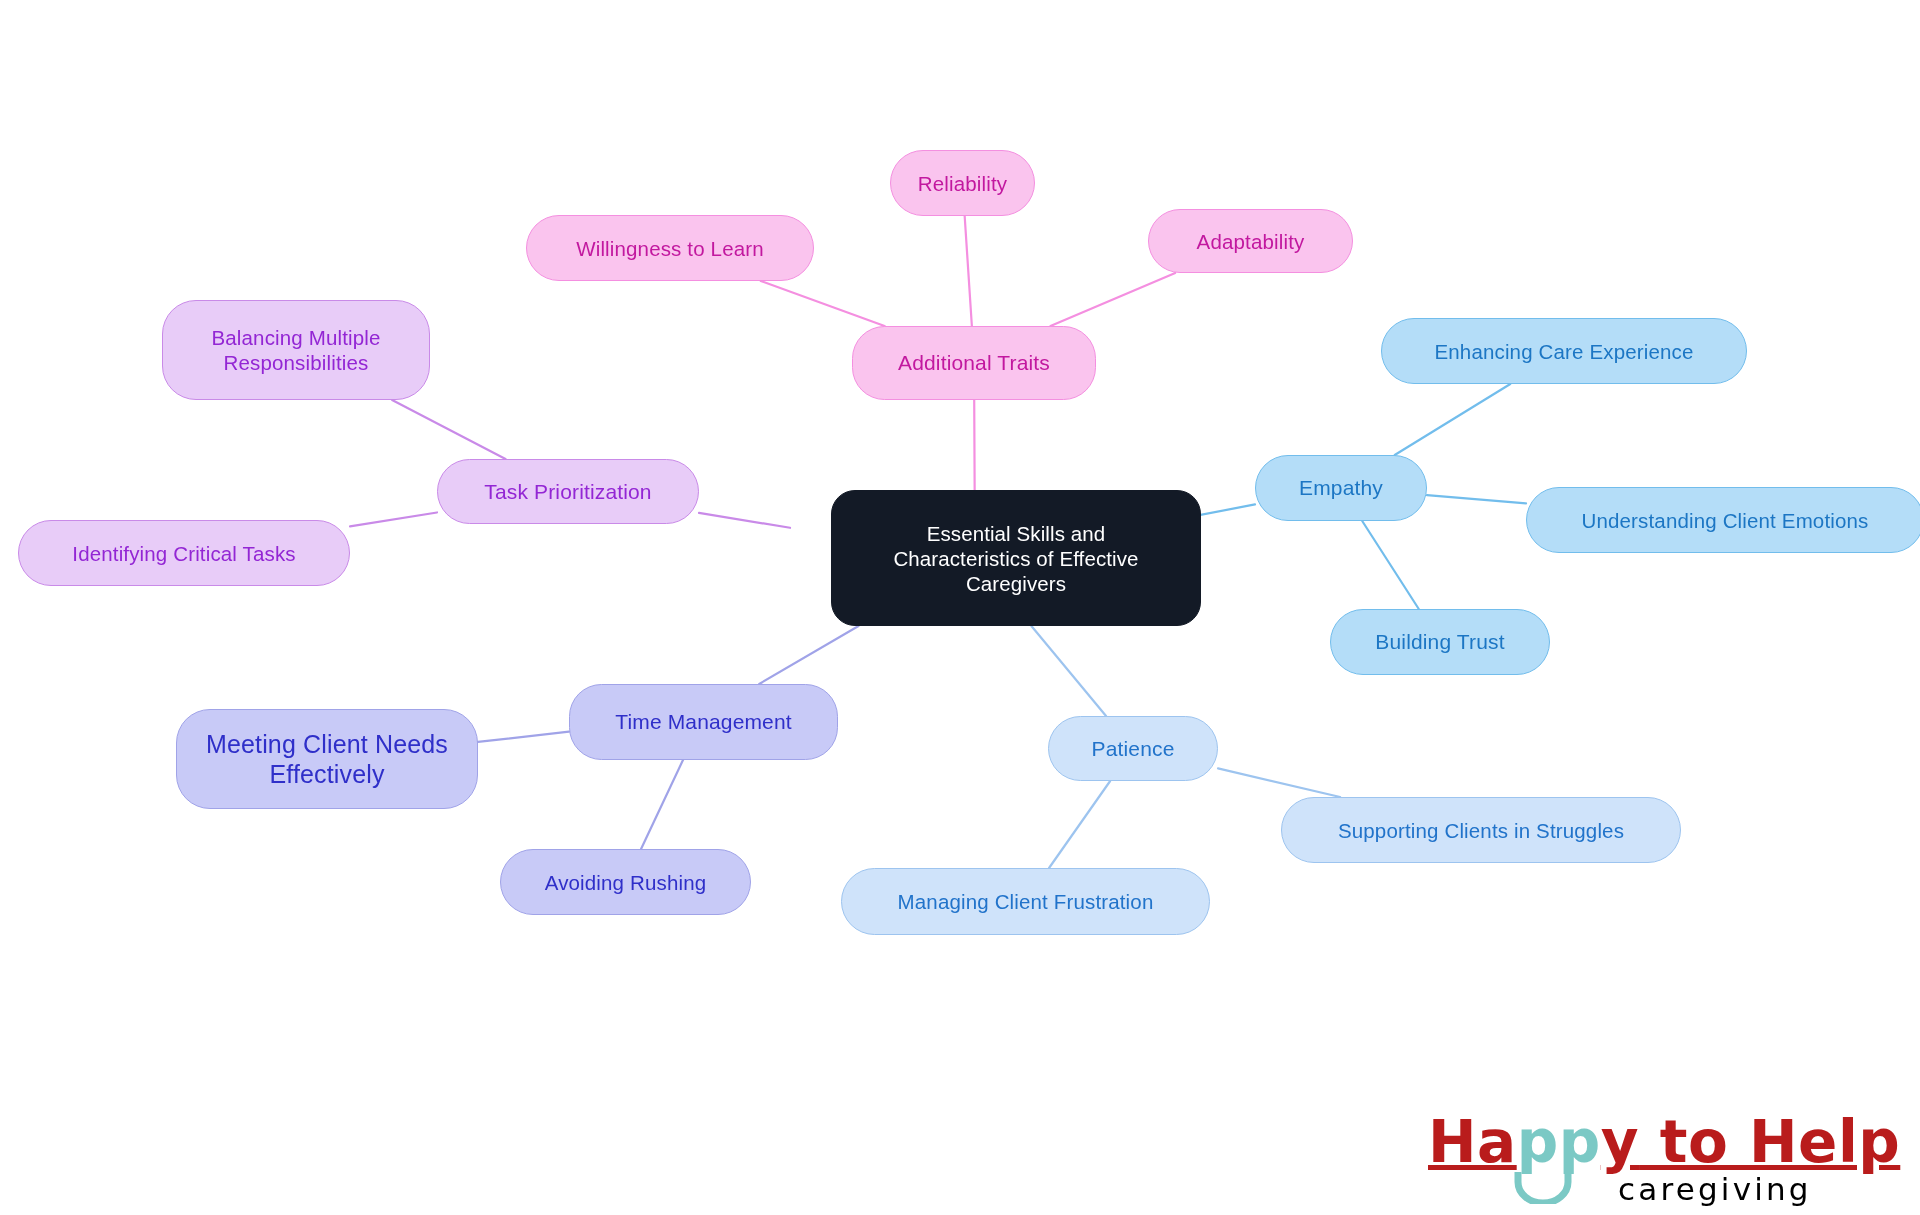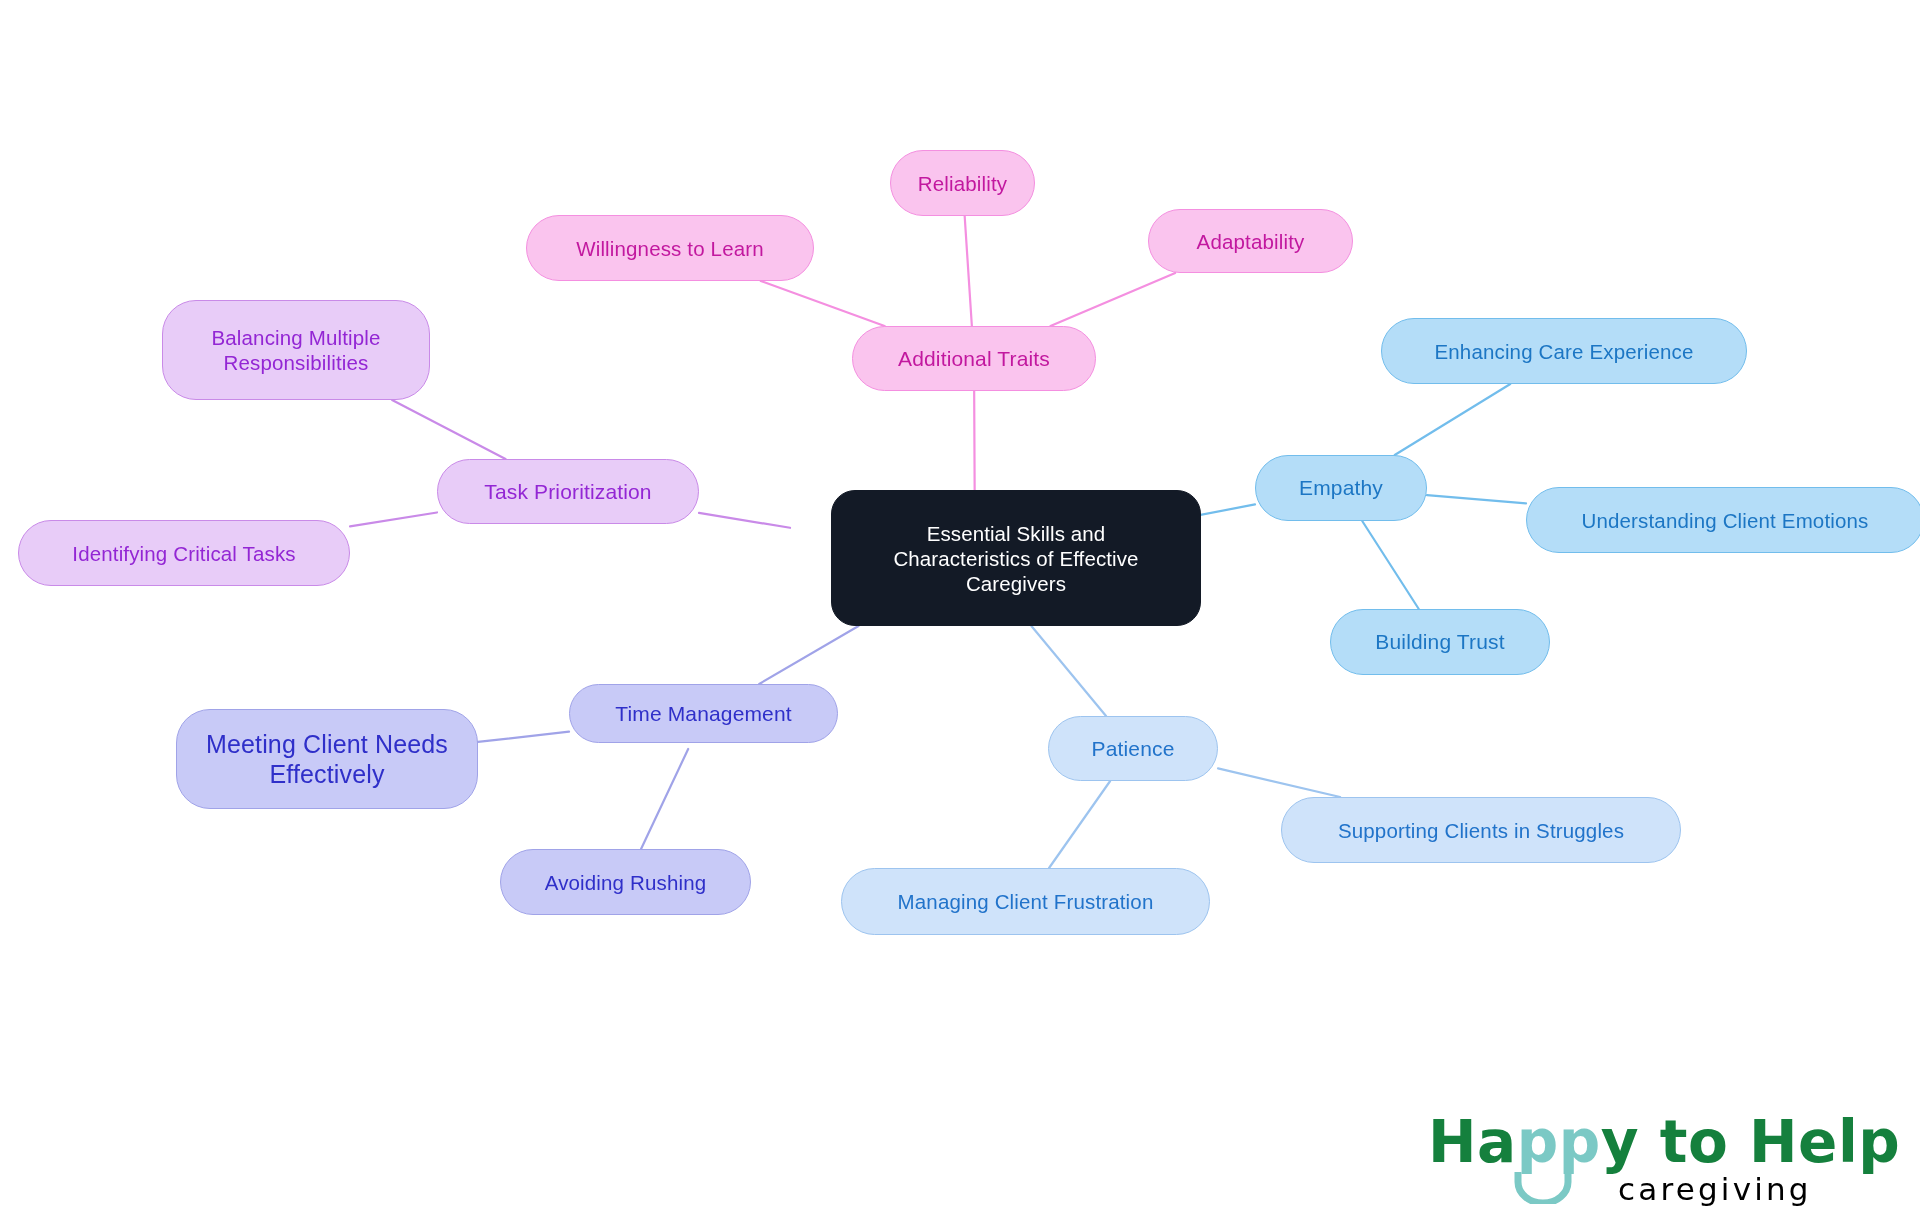--- a/index.html
+++ b/index.html
@@ -93,21 +93,21 @@
   #logo-wordmark {
     position: absolute;
     left: 0;
     top: 0;
     font-family: "DejaVu Sans", sans-serif;
     font-size: 58px;
     font-weight: 700;
     letter-spacing: 0.5px;
     white-space: pre;
   }
-  .logo-coral { color: #15803d; }
+  .logo-coral { color: #b91c1c; text-decoration: underline; }
   .logo-teal  { color: #7bc9c5; }
   #logo-smile {
     position: absolute;
     left: 86px;
     top: 62px;
     width: 58px;
     height: 34px;
   }
   #logo-sub {
     position: absolute;
@@ -143,31 +143,31 @@
       <line x1="1160" y1="522.6174863387978" x2="1255" y2="504.448087431694" stroke="#72bdec" stroke-width="2.2" stroke-linecap="round"></line>
       <line x1="1394.7153284671533" y1="455" x2="1510.2846715328467" y2="384" stroke="#72bdec" stroke-width="2.2" stroke-linecap="round"></line>
       <line x1="1427" y1="495.1666666666667" x2="1526" y2="503.4166666666667" stroke="#72bdec" stroke-width="2.2" stroke-linecap="round"></line>
       <line x1="1362.2142857142858" y1="521" x2="1418.7857142857142" y2="609" stroke="#72bdec" stroke-width="2.2" stroke-linecap="round"></line>
     </svg>
 
   <div class="node root" id="n-root" style="left: 790px; top: 490px; width: 370px; height: 136px; font-size: 20.5px; border-radius: 24px;">Essential Skills and
 Characteristics of Effective
 Caregivers</div>
 
-  <div class="node branch c-pink" id="n-additional-traits" style="left: 852px; top: 326px; width: 244px; height: 65px; font-size: 21px; border-radius: 32.5px;">Additional Traits</div>
+  <div class="node branch c-pink" id="n-additional-traits" style="left: 852px; top: 326px; width: 244px; height: 74px; font-size: 21px; border-radius: 32.5px;">Additional Traits</div>
   <div class="node leaf c-pink" id="n-reliability" style="left: 890px; top: 150px; width: 145px; height: 66px; font-size: 20.5px; border-radius: 33px;">Reliability</div>
   <div class="node leaf c-pink" id="n-willingness-to-learn" style="left: 526px; top: 215px; width: 288px; height: 66px; font-size: 20.5px; border-radius: 33px;">Willingness to Learn</div>
   <div class="node leaf c-pink" id="n-adaptability" style="left: 1148px; top: 209px; width: 205px; height: 64px; font-size: 20.5px; border-radius: 32px;">Adaptability</div>
 
   <div class="node branch c-purple" id="n-task-prioritization" style="left: 437px; top: 459px; width: 262px; height: 65px; font-size: 21px; border-radius: 32.5px;">Task Prioritization</div>
   <div class="node leaf c-purple" id="n-balancing-multiple-responsibilities" style="left: 162px; top: 300px; width: 268px; height: 100px; font-size: 20.5px; border-radius: 34px;">Balancing Multiple
 Responsibilities</div>
   <div class="node leaf c-purple" id="n-identifying-critical-tasks" style="left: 18px; top: 520px; width: 332px; height: 66px; font-size: 20.5px; border-radius: 33px;">Identifying Critical Tasks</div>
 
-  <div class="node branch c-peri" id="n-time-management" style="left: 569px; top: 684px; width: 269px; height: 59px; font-size: 21px; border-radius: 32.5px;">Time Management</div>
+  <div class="node branch c-peri" id="n-time-management" style="left: 569px; top: 684px; width: 269px; height: 76px; font-size: 21px; border-radius: 32.5px;">Time Management</div>
   <div class="node leaf c-peri" id="n-meeting-client-needs-effectively" style="left: 176px; top: 709px; width: 302px; height: 100px; font-size: 25px; border-radius: 34px;">Meeting Client Needs
 Effectively</div>
   <div class="node leaf c-peri" id="n-avoiding-rushing" style="left: 500px; top: 849px; width: 251px; height: 66px; font-size: 20.5px; border-radius: 33px;">Avoiding Rushing</div>
 
   <div class="node branch c-lblue" id="n-patience" style="left: 1048px; top: 716px; width: 170px; height: 65px; font-size: 21px; border-radius: 32.5px;">Patience</div>
   <div class="node leaf c-lblue" id="n-supporting-clients-in-struggles" style="left: 1281px; top: 797px; width: 400px; height: 66px; font-size: 20.5px; border-radius: 33px;">Supporting Clients in Struggles</div>
   <div class="node leaf c-lblue" id="n-managing-client-frustration" style="left: 841px; top: 868px; width: 369px; height: 67px; font-size: 20.5px; border-radius: 33.5px;">Managing Client Frustration</div>
 
   <div class="node branch c-blue" id="n-empathy" style="left: 1255px; top: 455px; width: 172px; height: 66px; font-size: 21px; border-radius: 33px;">Empathy</div>
   <div class="node leaf c-blue" id="n-enhancing-care-experience" style="left: 1381px; top: 318px; width: 366px; height: 66px; font-size: 20.5px; border-radius: 33px;">Enhancing Care Experience</div>

